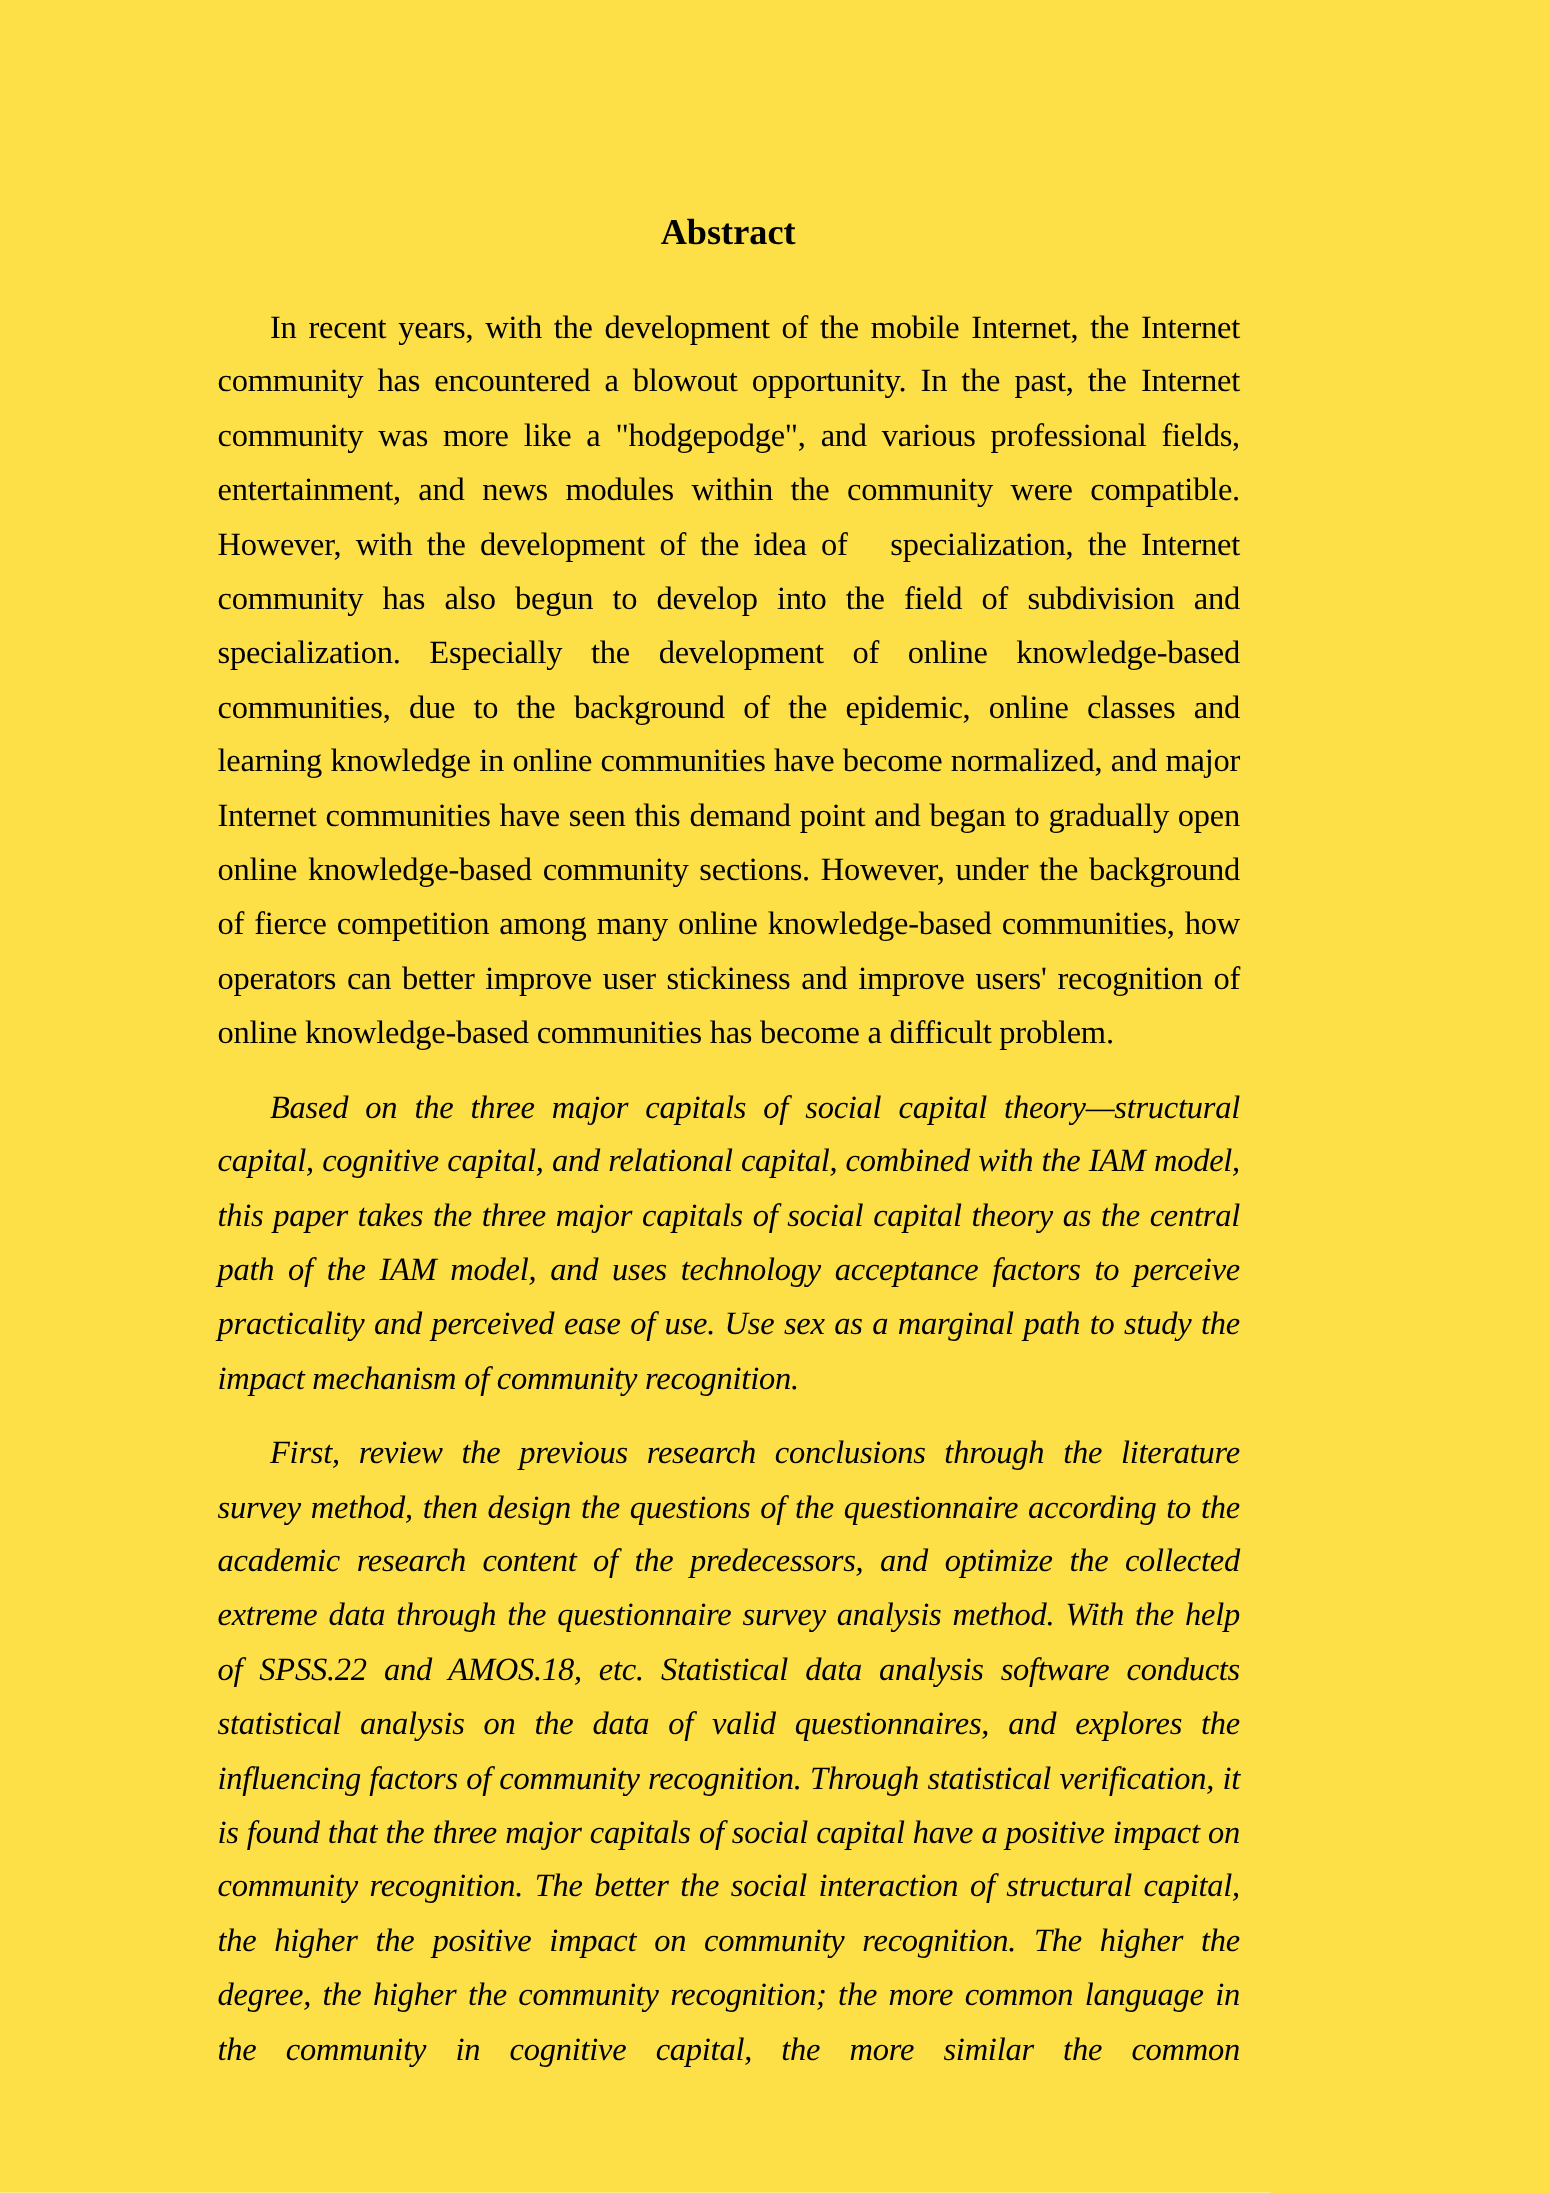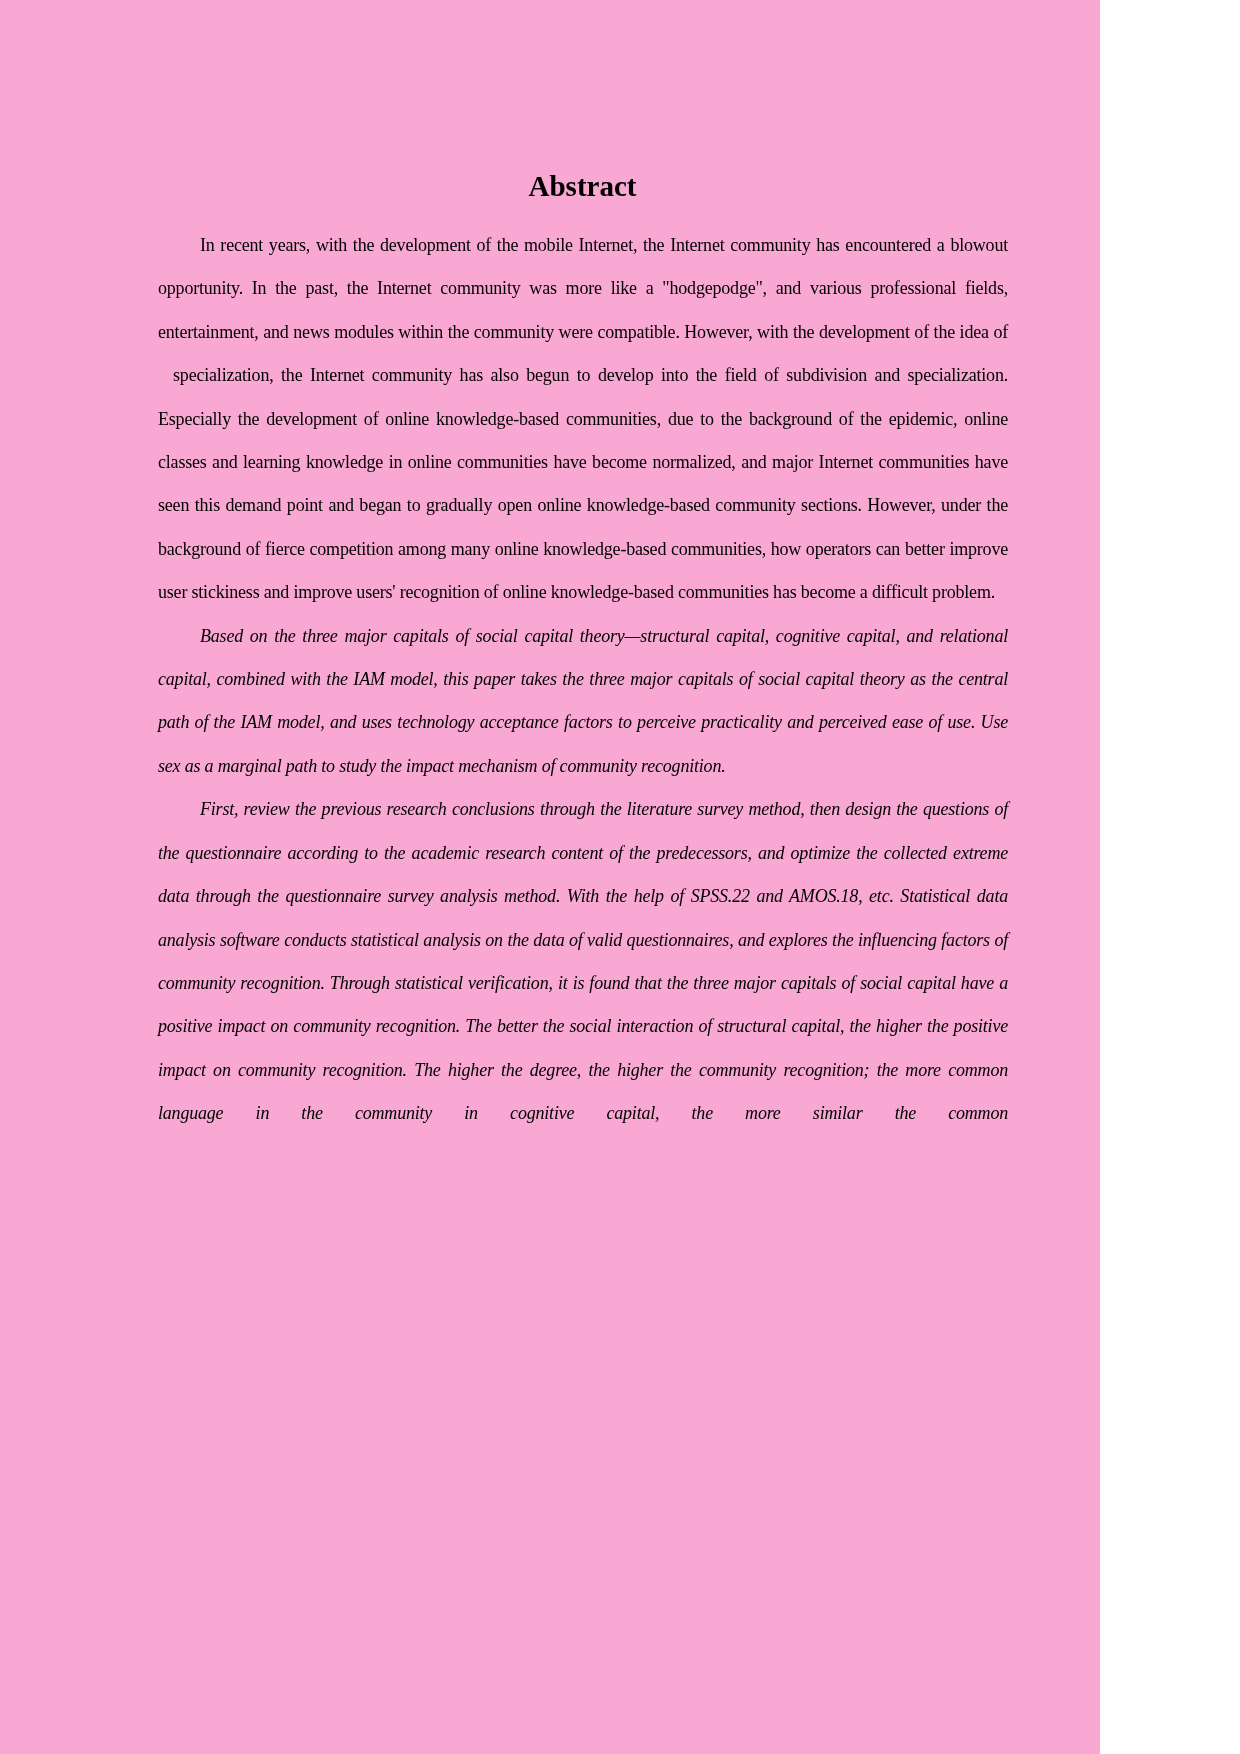--- a/index.html
+++ b/index.html
@@ -12,44 +12,44 @@
       height: 1754px;
       position: relative;
       overflow: hidden;
       font-family: "Liberation Serif", "DejaVu Serif", serif;
       color: #000000;
     }
     .page {
       position: absolute;
       left: 0;
       top: 0;
-      width: 1100px;
+      width: 1240px;
       height: 1754px;
-      background: #f9a8d4;
+      background: #fde047;
     }
     .title {
       position: absolute;
       top: 166px;
       left: 0;
       width: 1165px;
       text-align: center;
       font-weight: bold;
       font-size: 29px;
       line-height: 40px;
       margin: 0;
     }
     .body-text {
       position: absolute;
       left: 158px;
       top: 224px;
       width: 850px;
     }
     .para {
-      margin: 0;
-      font-size: 18px;
+      margin: 16px;
+      font-size: 26px;
       line-height: 43.4px;
       text-align: justify;
       text-indent: 42px;
       word-spacing: 0px;
       letter-spacing: -0.2px;
     }
     .para + .para {
       margin-top: 0px;
       font-style: italic;
     }

